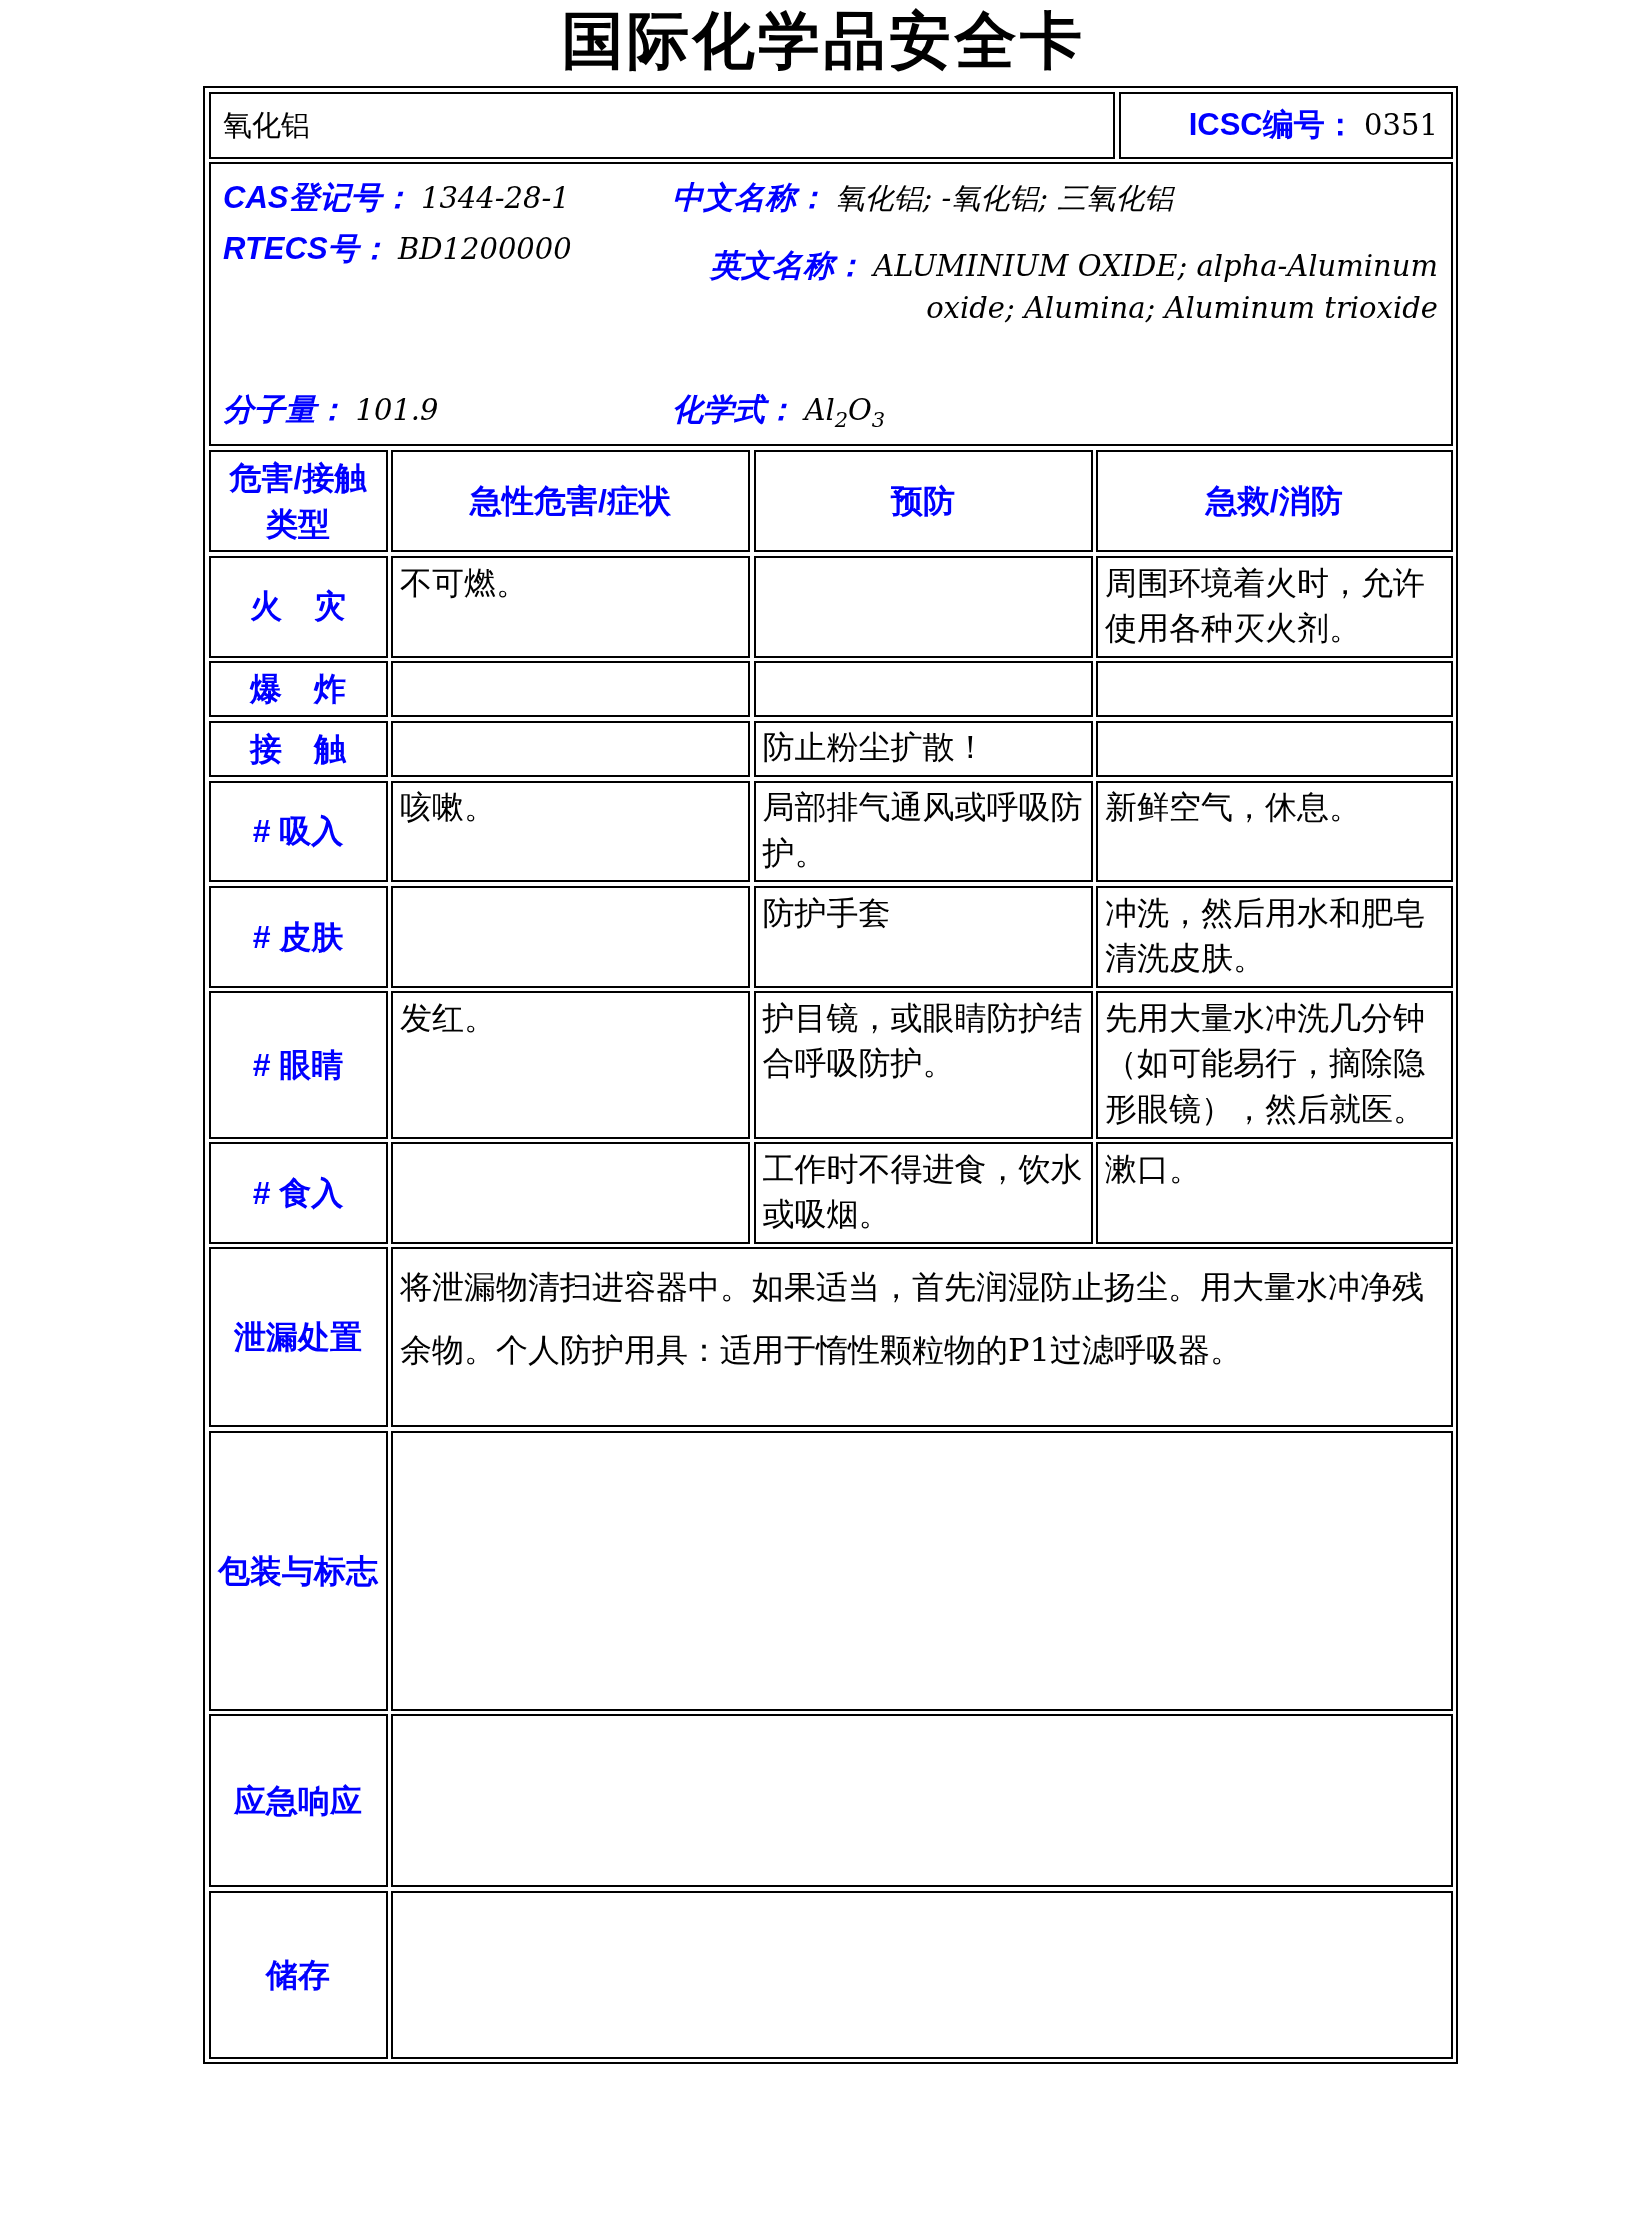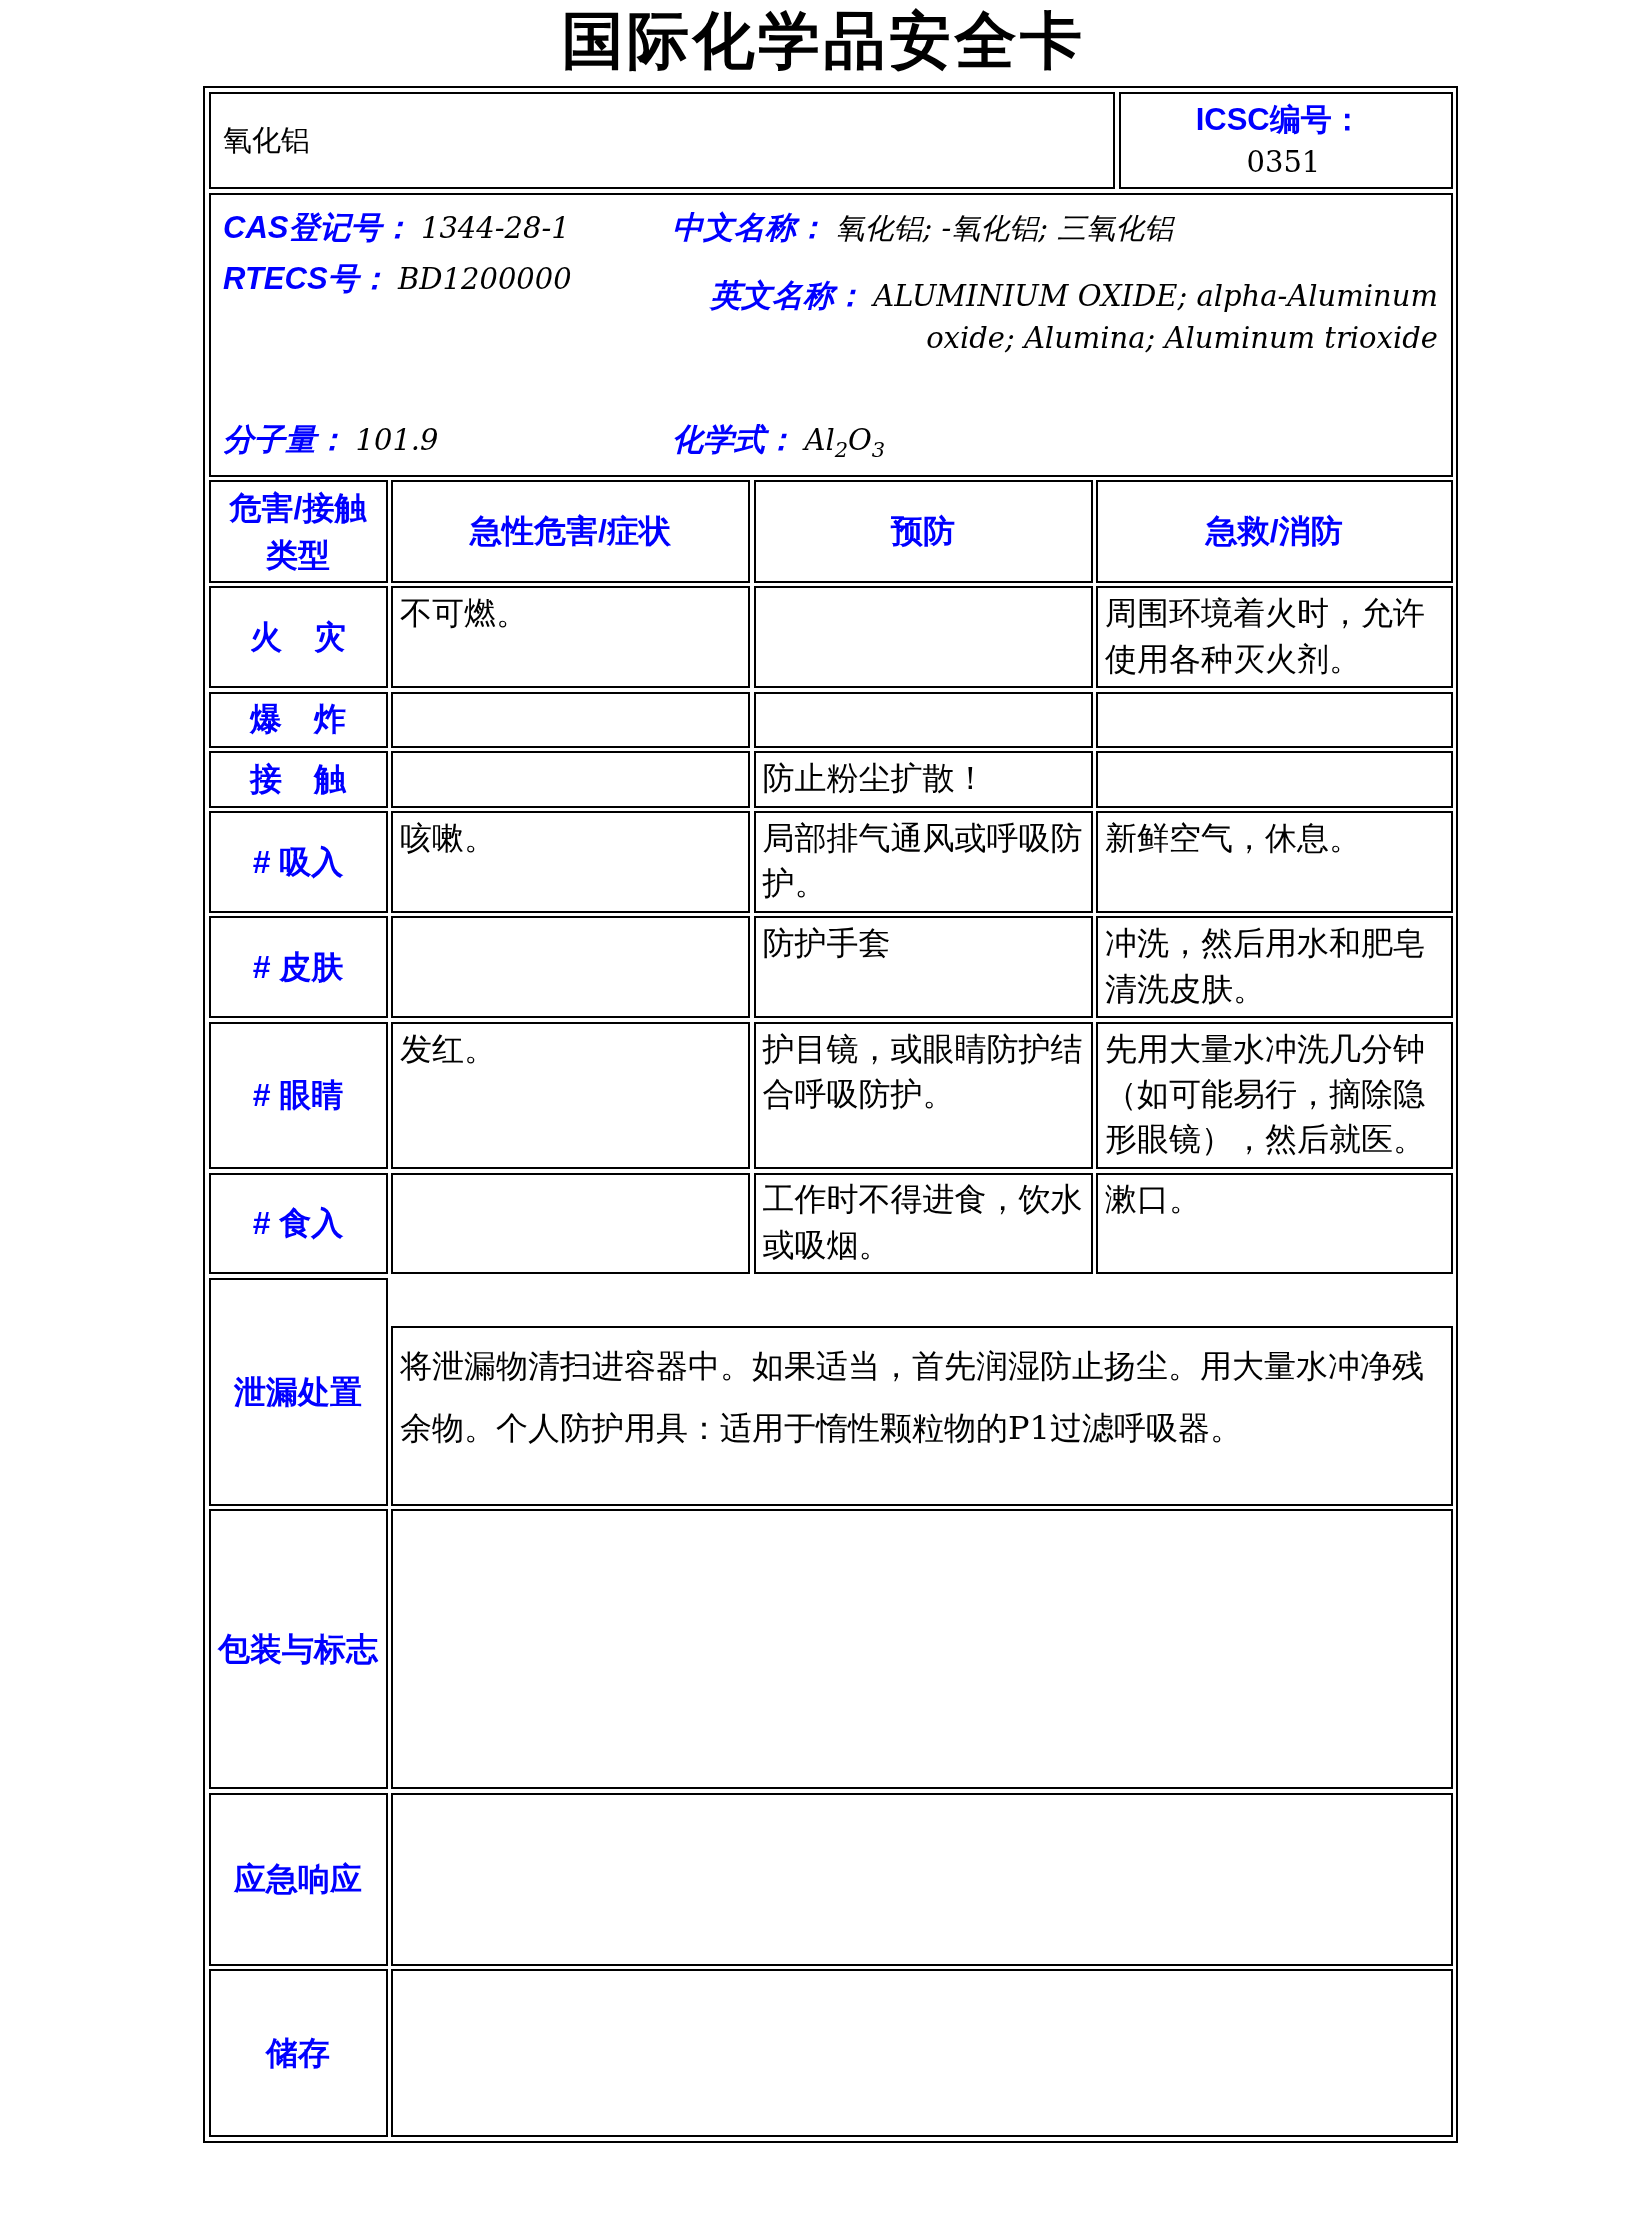--- a/index.html
+++ b/index.html
@@ -92,21 +92,20 @@
     display: flex;
     align-items: center;
     padding-left: 12.6px;
     font-size: 31px;
   }
   .icsc-cell {
     display: flex;
     align-items: center;
     justify-content: flex-end;
     padding-right: 12.6px;
-    flex-direction: column;
   }
 
   .ident-cell {
     display: flex;
     padding: 11.2px 12.6px 12.6px 12.6px;
   }
   .id-col {
     display: flex;
     flex-direction: column;
   }
@@ -130,21 +129,20 @@
   }
   .content-cell {
     font-family: "DejaVu Serif", serif;
     color: #000000;
     font-size: 32px;
     padding: 2.8px 7px 4.2px 7px;
   }
   .spill-content {
     line-height: 1.95;
     padding-top: 7px;
-    margin-top: 48px;
   }
 </style>
 </head>
 <body>
 
 <h1 class="page-title">国际化学品安全卡</h1>
 
 <div class="card">
 
   <div class="row r-head rh-name">

